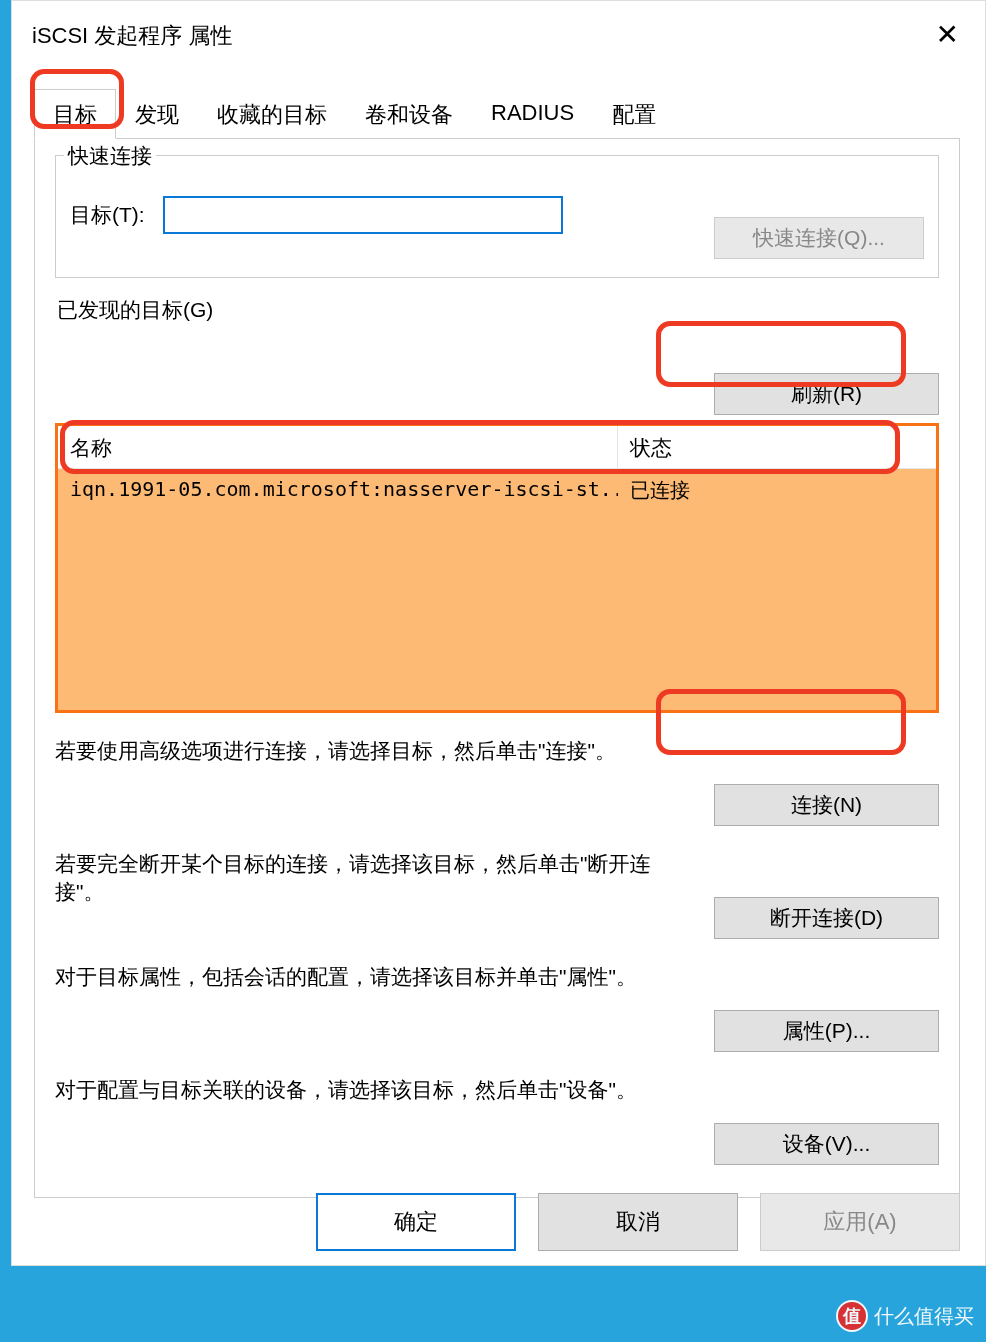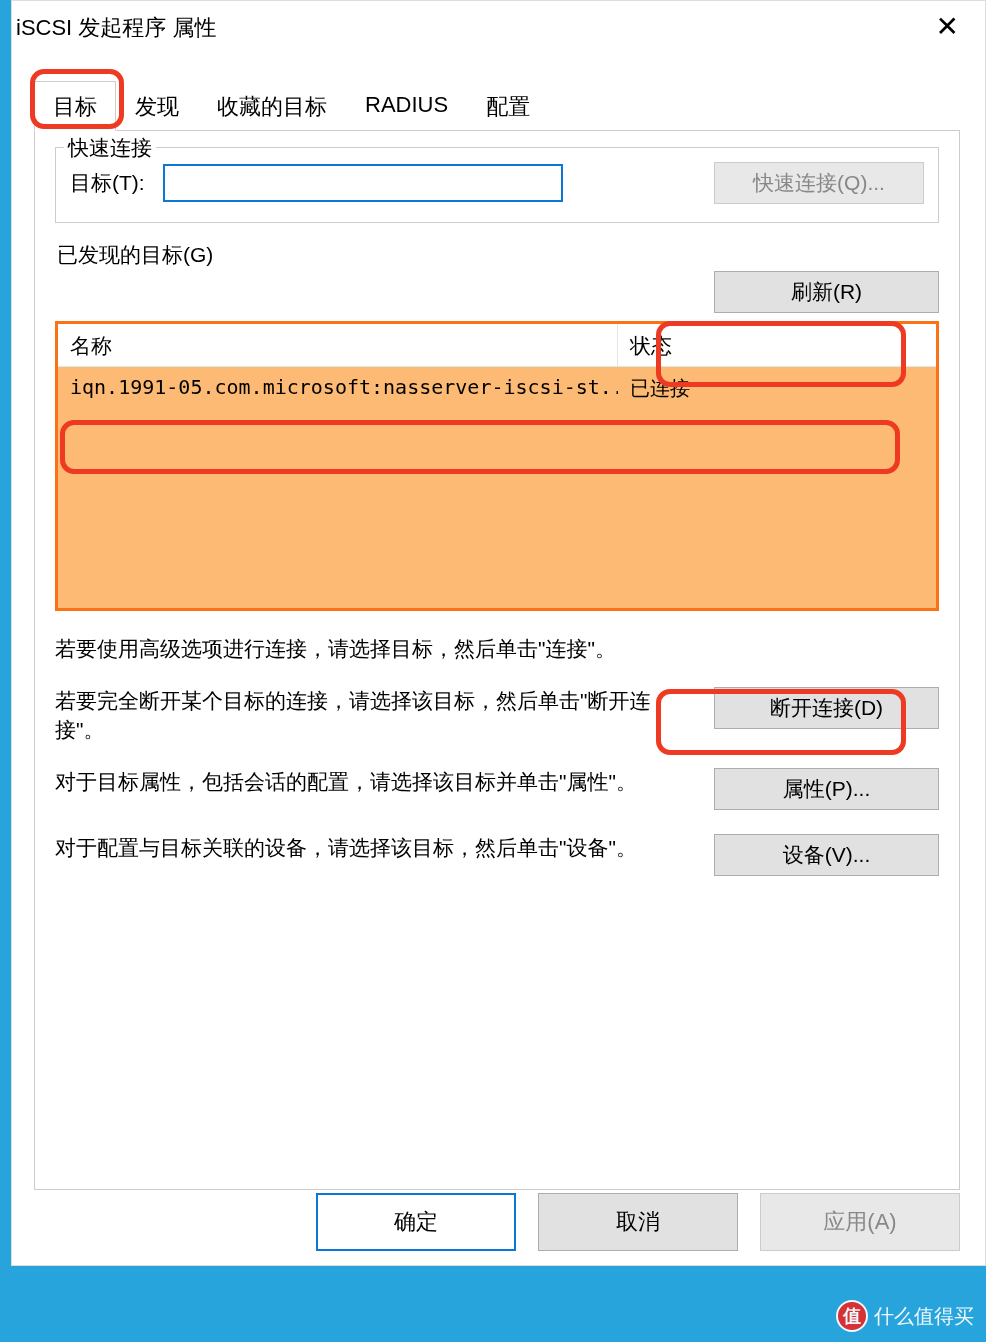--- a/index.html
+++ b/index.html
@@ -18,22 +18,23 @@
       top: 0;
       left: 11px;
       right: 0;
       bottom: 76px;
       border: 1px solid #ddd;
     }
     .titlebar {
       display: flex;
       justify-content: space-between;
       align-items: flex-start;
-      padding: 12px 16px 8px 4px;
+      padding: 12px 16px 8px 20px;
       height: 60px;
+      margin-top: 8px;
     }
     .title-text { font-size: 22px; color: #000; }
     .close-btn {
       font-size: 28px;
       font-weight: 300;
       cursor: pointer;
       padding: 0 10px;
       line-height: 1;
       font-family: Arial, sans-serif;
     }
@@ -102,20 +103,21 @@
     }
     .btn {
       background: #e1e1e1;
       border: 1px solid #adadad;
       font-size: 21px;
       padding: 6px 16px;
       text-align: center;
       cursor: pointer;
       font-family: inherit;
       white-space: nowrap;
+      margin-top: 47px;
     }
     .btn.disabled { color: #888; background: #e8e8e8; border-color: #ccc; }
     .btn.quick { width: 210px; margin-left: auto; }
     .btn.right { width: 225px; }
     .discovered-section { margin-top: 18px; }
     .discovered-header {
       font-size: 21px;
       margin-bottom: 2px;
       padding-left: 2px;
     }
@@ -212,20 +214,21 @@
 <div class="window">
   <div class="titlebar">
     <div class="title-text">iSCSI 发起程序 属性</div>
     <div class="close-btn">✕</div>
   </div>
 
   <div class="tabs">
     <div class="tab active">目标</div>
     <div class="tab">发现</div>
     <div class="tab">收藏的目标</div>
+    <div class="tab">卷和设备</div>
     <div class="tab">RADIUS</div>
     <div class="tab">配置</div>
   </div>
 
   <div class="tab-content">
 
     <div class="fieldset">
       <div class="fieldset-legend">快速连接</div>
       <div class="target-row">
         <div class="target-label">目标(T):</div>
@@ -245,20 +248,21 @@
           <div class="th status">状态</div>
         </div>
         <div class="table-row">
           <div class="td name">iqn.1991-05.com.microsoft:nasserver-iscsi-st...</div>
           <div class="td status">已连接</div>
         </div>
       </div>
 
       <div class="action-row">
         <div class="action-text">若要使用高级选项进行连接，请选择目标，然后单击"连接"。</div>
+        <button class="btn right">连接(N)</button>
       </div>
       <div class="action-row">
         <div class="action-text">若要完全断开某个目标的连接，请选择该目标，然后单击"断开连接"。</div>
         <button class="btn right">断开连接(D)</button>
       </div>
       <div class="action-row">
         <div class="action-text">对于目标属性，包括会话的配置，请选择该目标并单击"属性"。</div>
         <button class="btn right">属性(P)...</button>
       </div>
       <div class="action-row">

